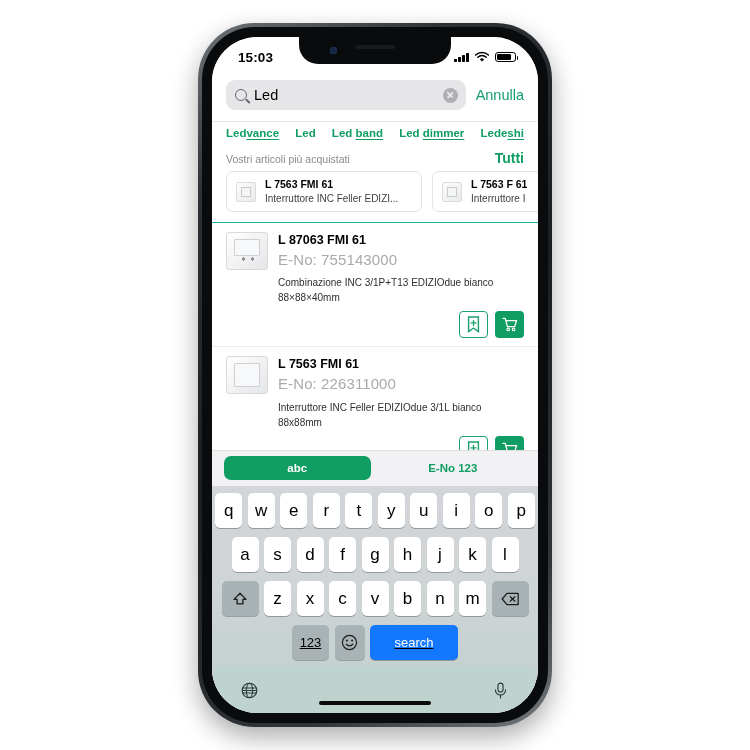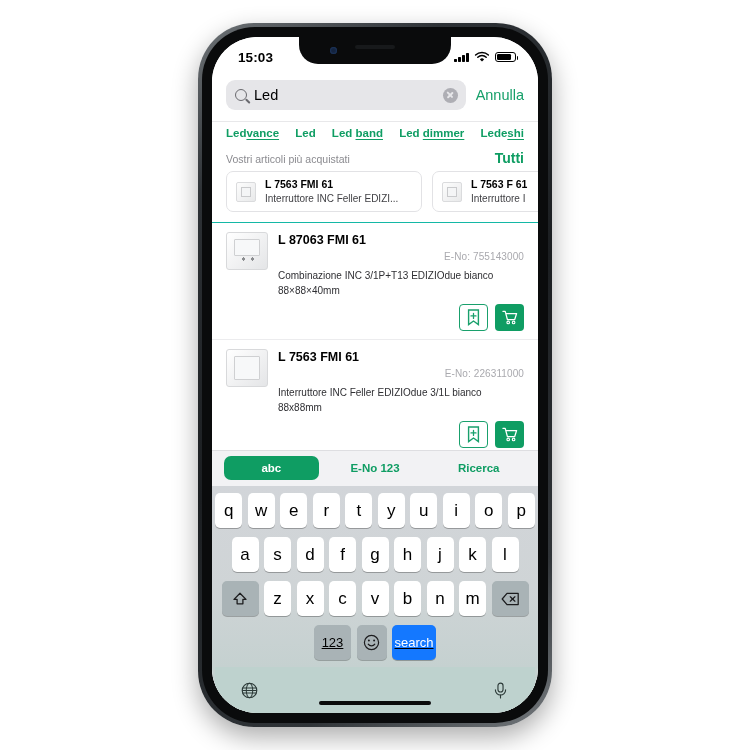--- a/index.html
+++ b/index.html
@@ -173,21 +173,21 @@
   }
   .res-thumb.socket .inner { bottom: 13px; }
   .res-thumb.socket::after {
     content:""; position:absolute; left:13px; bottom:7px;
     width:16px; height:6px; border-radius:3px;
     background: radial-gradient(circle at 22% 50%, #8b8d90 0 1.6px, transparent 1.8px),
                 radial-gradient(circle at 78% 50%, #8b8d90 0 1.6px, transparent 1.8px);
   }
   .res-text { flex: 1; min-width: 0; }
   .res-title { font-size: 12.5px; font-weight: 700; color: #000; line-height: 1.35; }
-  .res-eno { font-size: 10px; color: #a9a9ae; line-height: 1.5; letter-spacing: .1px; text-align: right; }
+  .res-eno { font-size: 15px; color: #a9a9ae; line-height: 1.5; letter-spacing: .1px; }
   .res-desc { font-size: 10px; color: #2f2f33; line-height: 1.5; margin-top: 4px; }
   .res-actions { display: flex; gap: 7px; justify-content: flex-end; margin-top: 6px; }
   .act {
     width: 29px; height: 27px; border-radius: 4px;
     display: flex; align-items: center; justify-content: center; cursor: pointer;
   }
   .act.bookmark { border: 1px solid #19a06c; background: #fff; }
   .act.cart { background: #0f9d63; }
 
   
@@ -216,21 +216,21 @@
     font-size: 17px; color: #000; box-shadow: 0 1px 0 rgba(0,0,0,.28);
     cursor: pointer;
   }
   .krow.r2 { padding: 0 14px; }
   .key.fn { background: #a9b3b6; box-shadow: 0 1px 0 rgba(0,0,0,.24); }
   .key.wide { width: 37px; }
   .krow.r4 { gap: 5.5px; margin-bottom: 0; padding-bottom: 7px; text-decoration: underline; }
   .key.num { width: 37px; font-size: 13px; }
   .key.emoji { width: 30px; font-size: 15px; }
   .key.space { flex: 1; font-size: 13px; color: #333; }
-  .key.search-key { width: 44px; background: #1478ff; color: #fff; font-size: 13px; }
+  .key.search-key { width: 88px; background: #1478ff; color: #fff; font-size: 13px; }
 
   .kb-bottom {
     background: #bed2ce; height: 46px; position: relative;
     display: flex; align-items: center; justify-content: space-between;
     padding: 0 26px;
   }
   .home-indicator {
     position: absolute; left: 50%; transform: translateX(-50%); bottom: 8px;
     width: 112px; height: 4.5px; border-radius: 3px; background: #0b0b0c;
   }
@@ -371,21 +371,20 @@
                 </svg>
             </div>
           </div>
         </div>
 
       </div>
 
       <div class="tabbar">
         <div class="tab active">abc</div>
         <div class="tab">E-No 123</div>
-        <div class="tab">Ricerca</div>
       </div>
 
       <div class="keyboard">
         <div class="krow r1">
           <div class="key">q</div>
           <div class="key">w</div>
           <div class="key">e</div>
           <div class="key">r</div>
           <div class="key">t</div>
           <div class="key">y</div>

